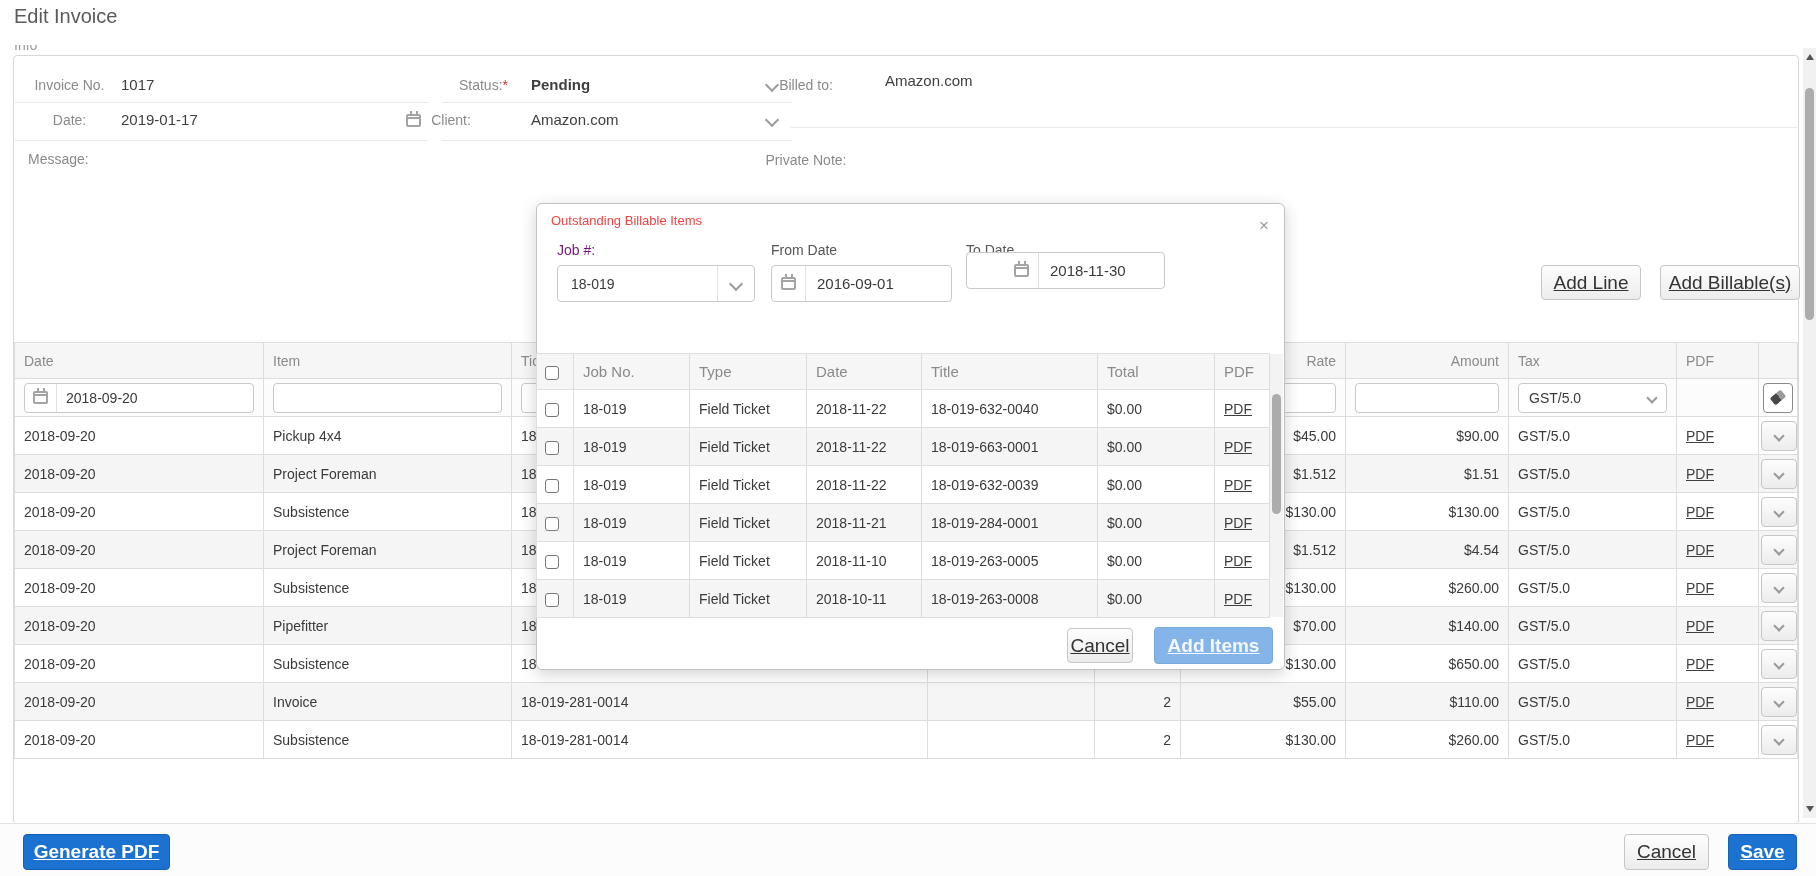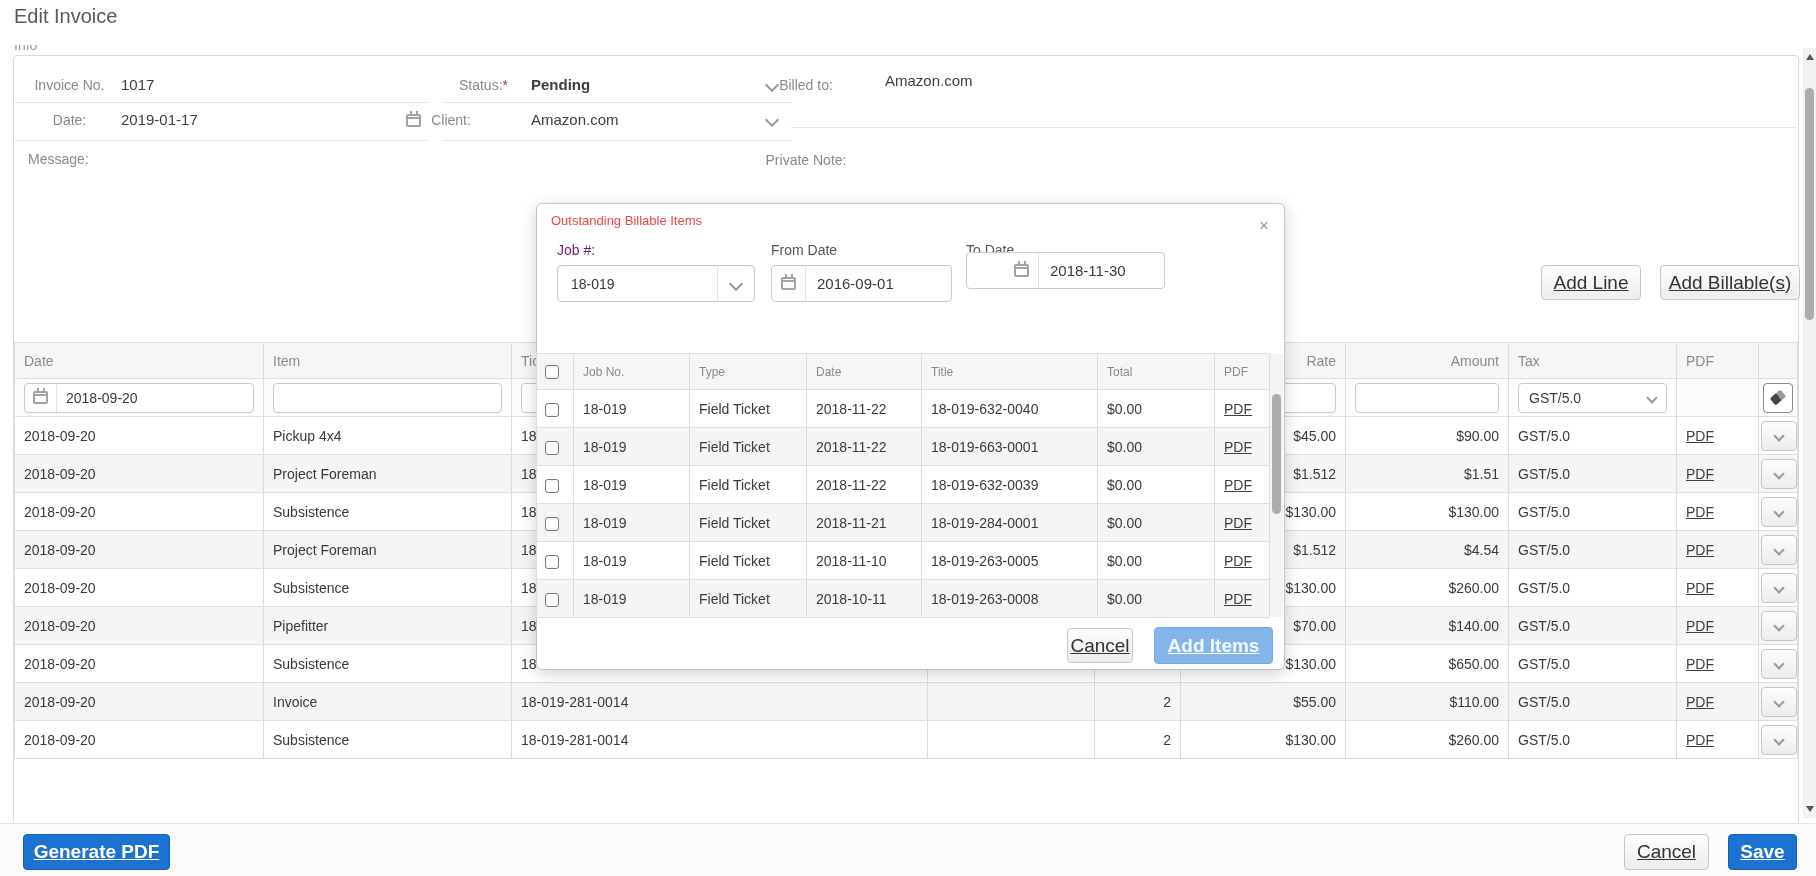--- a/index.html
+++ b/index.html
@@ -63,21 +63,21 @@
   .filter-input{width:100%;height:30px;box-sizing:border-box;border:1px solid #c9c9c9;
         border-radius:4px;padding:0 8px;font-family:inherit;font-size:14px;color:#3a3a3a;background:#fff;}
   .mini-btn{width:28px;height:28px;border:1px solid #8a8a8a;border-radius:4px;background:#fff;
         display:flex;align-items:center;justify-content:center;cursor:pointer;}
   .row-act-btn{width:36px;height:30px;margin:0 auto;}
 
   
   .modal{left:536px;top:203px;width:747px;height:465px;background:#fff;border:1px solid #c2c2c2;
          border-radius:6px;box-shadow:0 4px 16px rgba(0,0,0,0.18);}
   .modal-title{left:14px;top:9px;font-size:13px;color:#ef4444;}
-  .modal table th{font-size:12px;}
+  .modal table th{font-size:15px;}
 
   
   .vsb-track{left:1803px;top:48px;width:13px;height:770px;background:#f1f1f1;}
   .vsb-thumb{position:absolute;left:2px;width:9px;border-radius:5px;background:#acacac;}
   .bottom-bar{left:0;top:823px;width:1816px;height:53px;background:#fcfcfc;border-top:1px solid #e3e3e3;}
 </style>
 </head>
 <body>
 
 <div id="app">

